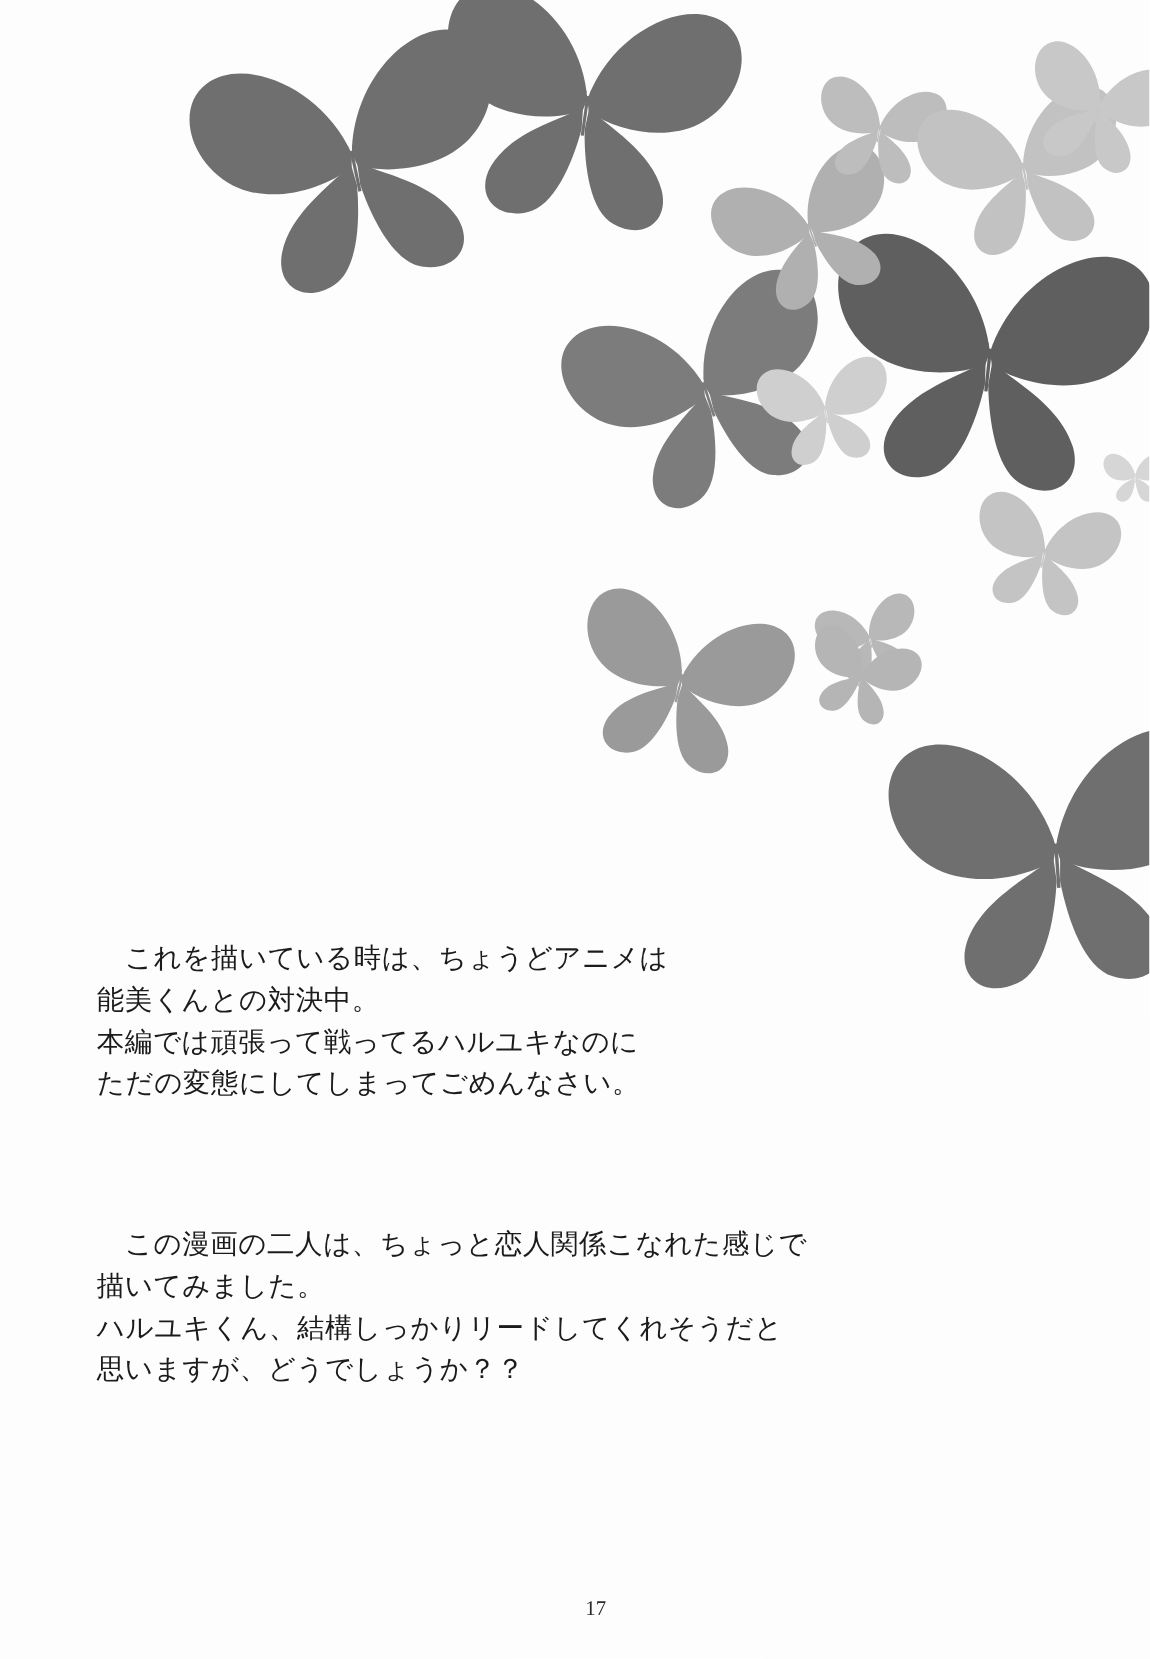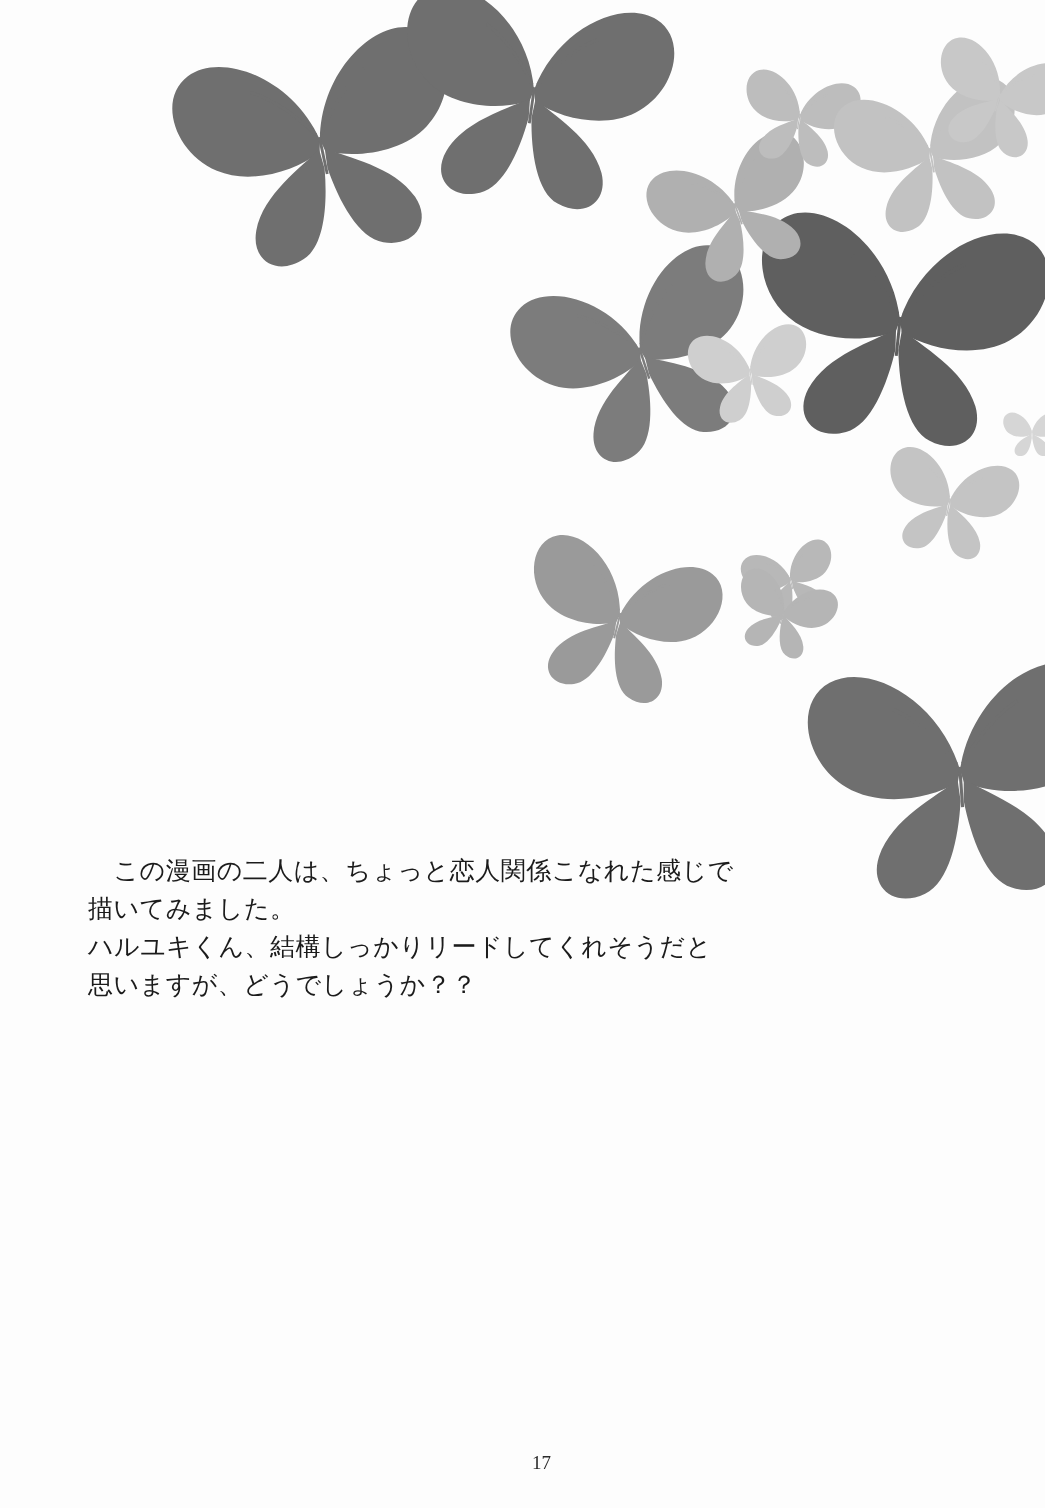--- a/index.html
+++ b/index.html
@@ -112,20 +112,24 @@
       </g>
     <g fill="#b5b5b5" color="#b5b5b5" transform="translate(784,612) rotate(18) scale(0.52)">
         <use href="#bfly"></use>
       </g>
     <g fill="#d6d6d6" color="#d6d6d6" transform="translate(1032,432) rotate(0) scale(0.30)">
         <use href="#bfly"></use>
       </g>
   </svg>
 
   <div class="afterword">
+    <p class="para">　これを描いている時は、ちょうどアニメは
+能美くんとの対決中。
+本編では頑張って戦ってるハルユキなのに
+ただの変態にしてしまってごめんなさい。</p>
     <p class="para">　この漫画の二人は、ちょっと恋人関係こなれた感じで
 描いてみました。
 ハルユキくん、結構しっかりリードしてくれそうだと
 思いますが、どうでしょうか？？</p>
     
   </div>
 
   <div class="page-number">17</div>
 </div>
 

